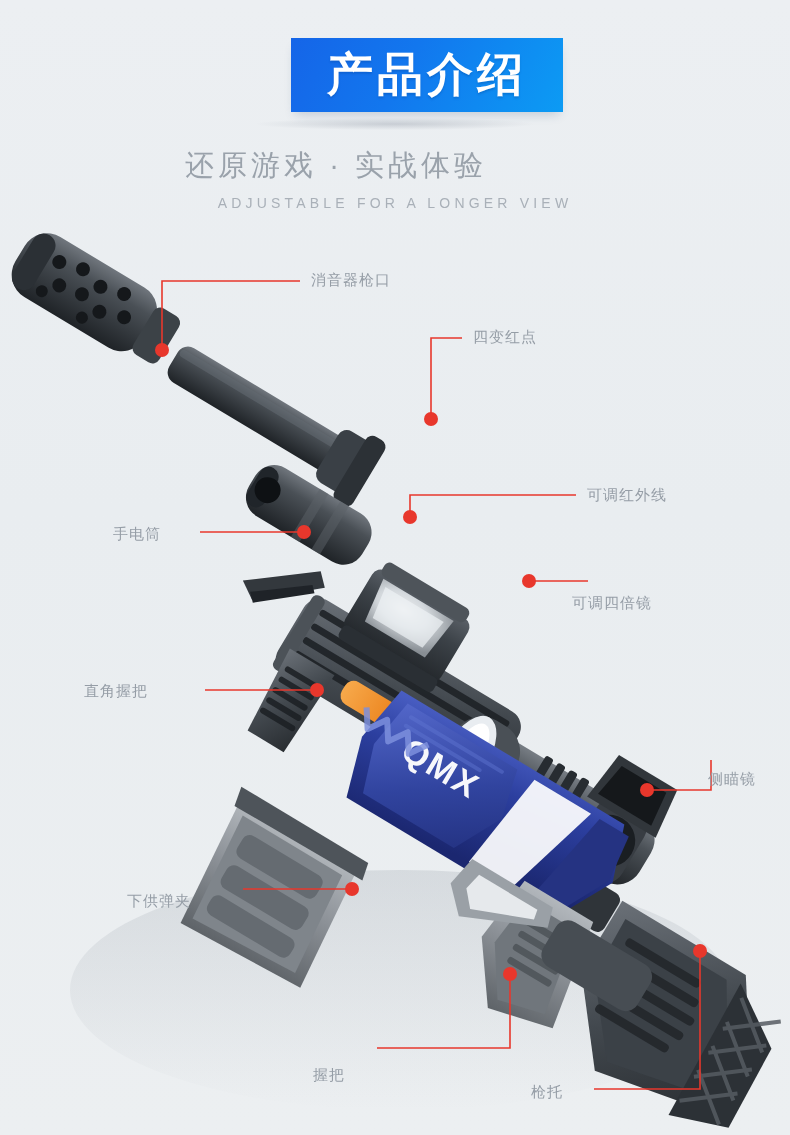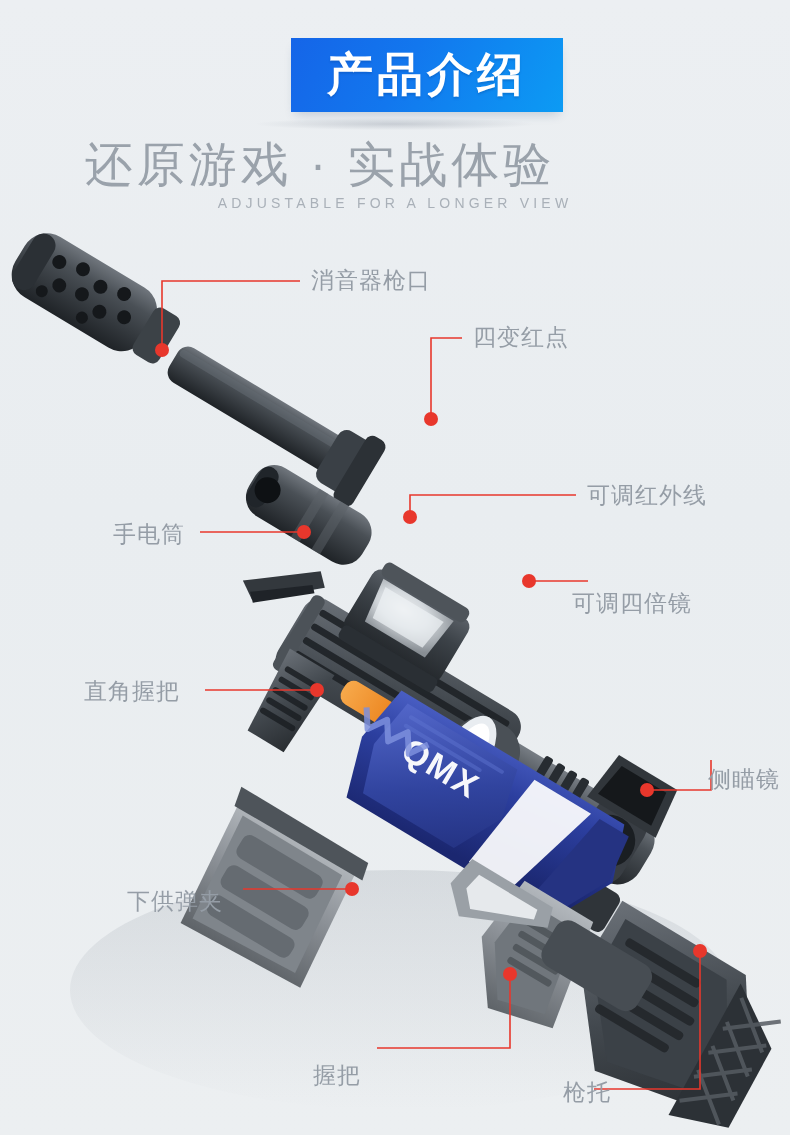--- a/index.html
+++ b/index.html
@@ -52,25 +52,25 @@
     left: 50%;
     top: 118px;
     transform: translateX(-50%);
     width: 276px;
     height: 12px;
     background: radial-gradient(ellipse at center, rgba(120,130,145,0.30) 0%, rgba(120,130,145,0.0) 72%);
   }
 
   .subtitle {
     position: absolute;
-    left: 0;
+    left: 16px;
     top: 142px;
     width: 640px;
     text-align: center;
-    font-size: 48px;
+    font-size: 29px;
     line-height: 46px;
     letter-spacing: 4px;
     color: #9aa2ab;
     white-space: nowrap;
   }
   .subtitle-en {
     position: absolute;
     left: 0;
     top: 194px;
     width: 790px;
@@ -92,21 +92,21 @@
   }
   #gun-svg {
     position: absolute;
     left: 0;
     top: 0;
   }
 
   
   .callout-label {
     position: absolute;
-    font-size: 23px;
+    font-size: 15px;
     line-height: 28px;
     letter-spacing: 1px;
     color: #959da6;
     white-space: nowrap;
     text-align: center;
   }
   .leader-svg {
     position: absolute;
     left: 0;
     top: 0;
@@ -379,16 +379,16 @@
   <div id="callout-labels">
       <div class="callout-label" style="left: 311px; top: 266px; color: rgb(149, 157, 166);">消音器枪口</div>
       <div class="callout-label" style="left: 473px; top: 323px; color: rgb(149, 157, 166);">四变红点</div>
       <div class="callout-label" style="left: 587px; top: 481px; color: rgb(149, 157, 166);">可调红外线</div>
       <div class="callout-label" style="left: 572px; top: 589px; color: rgb(149, 157, 166);">可调四倍镜</div>
       <div class="callout-label" style="left: 113px; top: 520px; color: rgb(149, 157, 166);">手电筒</div>
       <div class="callout-label" style="left: 84px; top: 677px; color: rgb(149, 157, 166);">直角握把</div>
       <div class="callout-label" style="left: 708px; top: 765px; color: rgb(149, 157, 166);">侧瞄镜</div>
       <div class="callout-label" style="left: 127px; top: 875px; color: rgb(149, 157, 166); margin-top: 12px;">下供弹夹</div>
       <div class="callout-label" style="left: 313px; top: 1061px; color: rgb(149, 157, 166);">握把</div>
-      <div class="callout-label" style="left: 531px; top: 1078px; color: rgb(149, 157, 166); margin-left: 32px;">枪托</div>
+      <div class="callout-label" style="left: 531px; top: 1078px; color: rgb(149, 157, 166);">枪托</div>
     </div>
 
 </div>
 
 </body></html>

